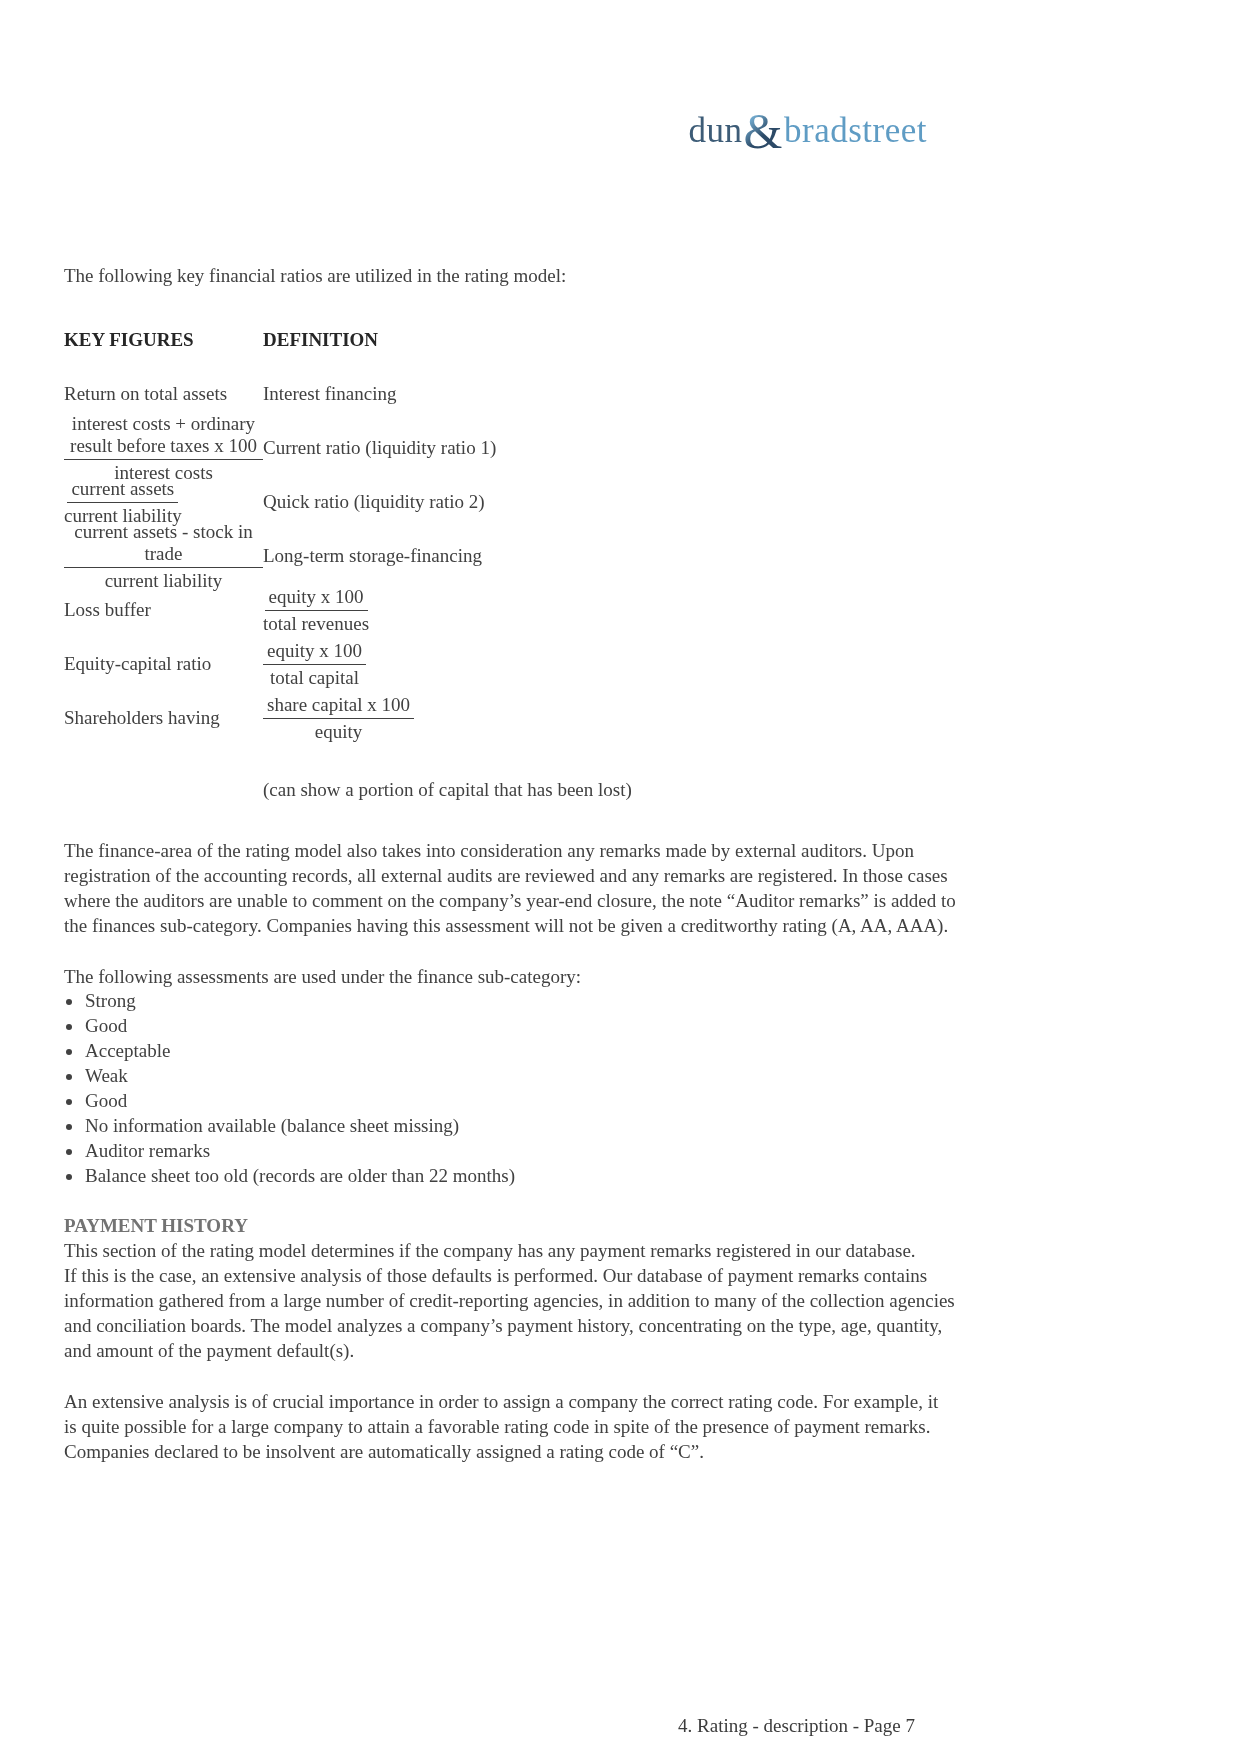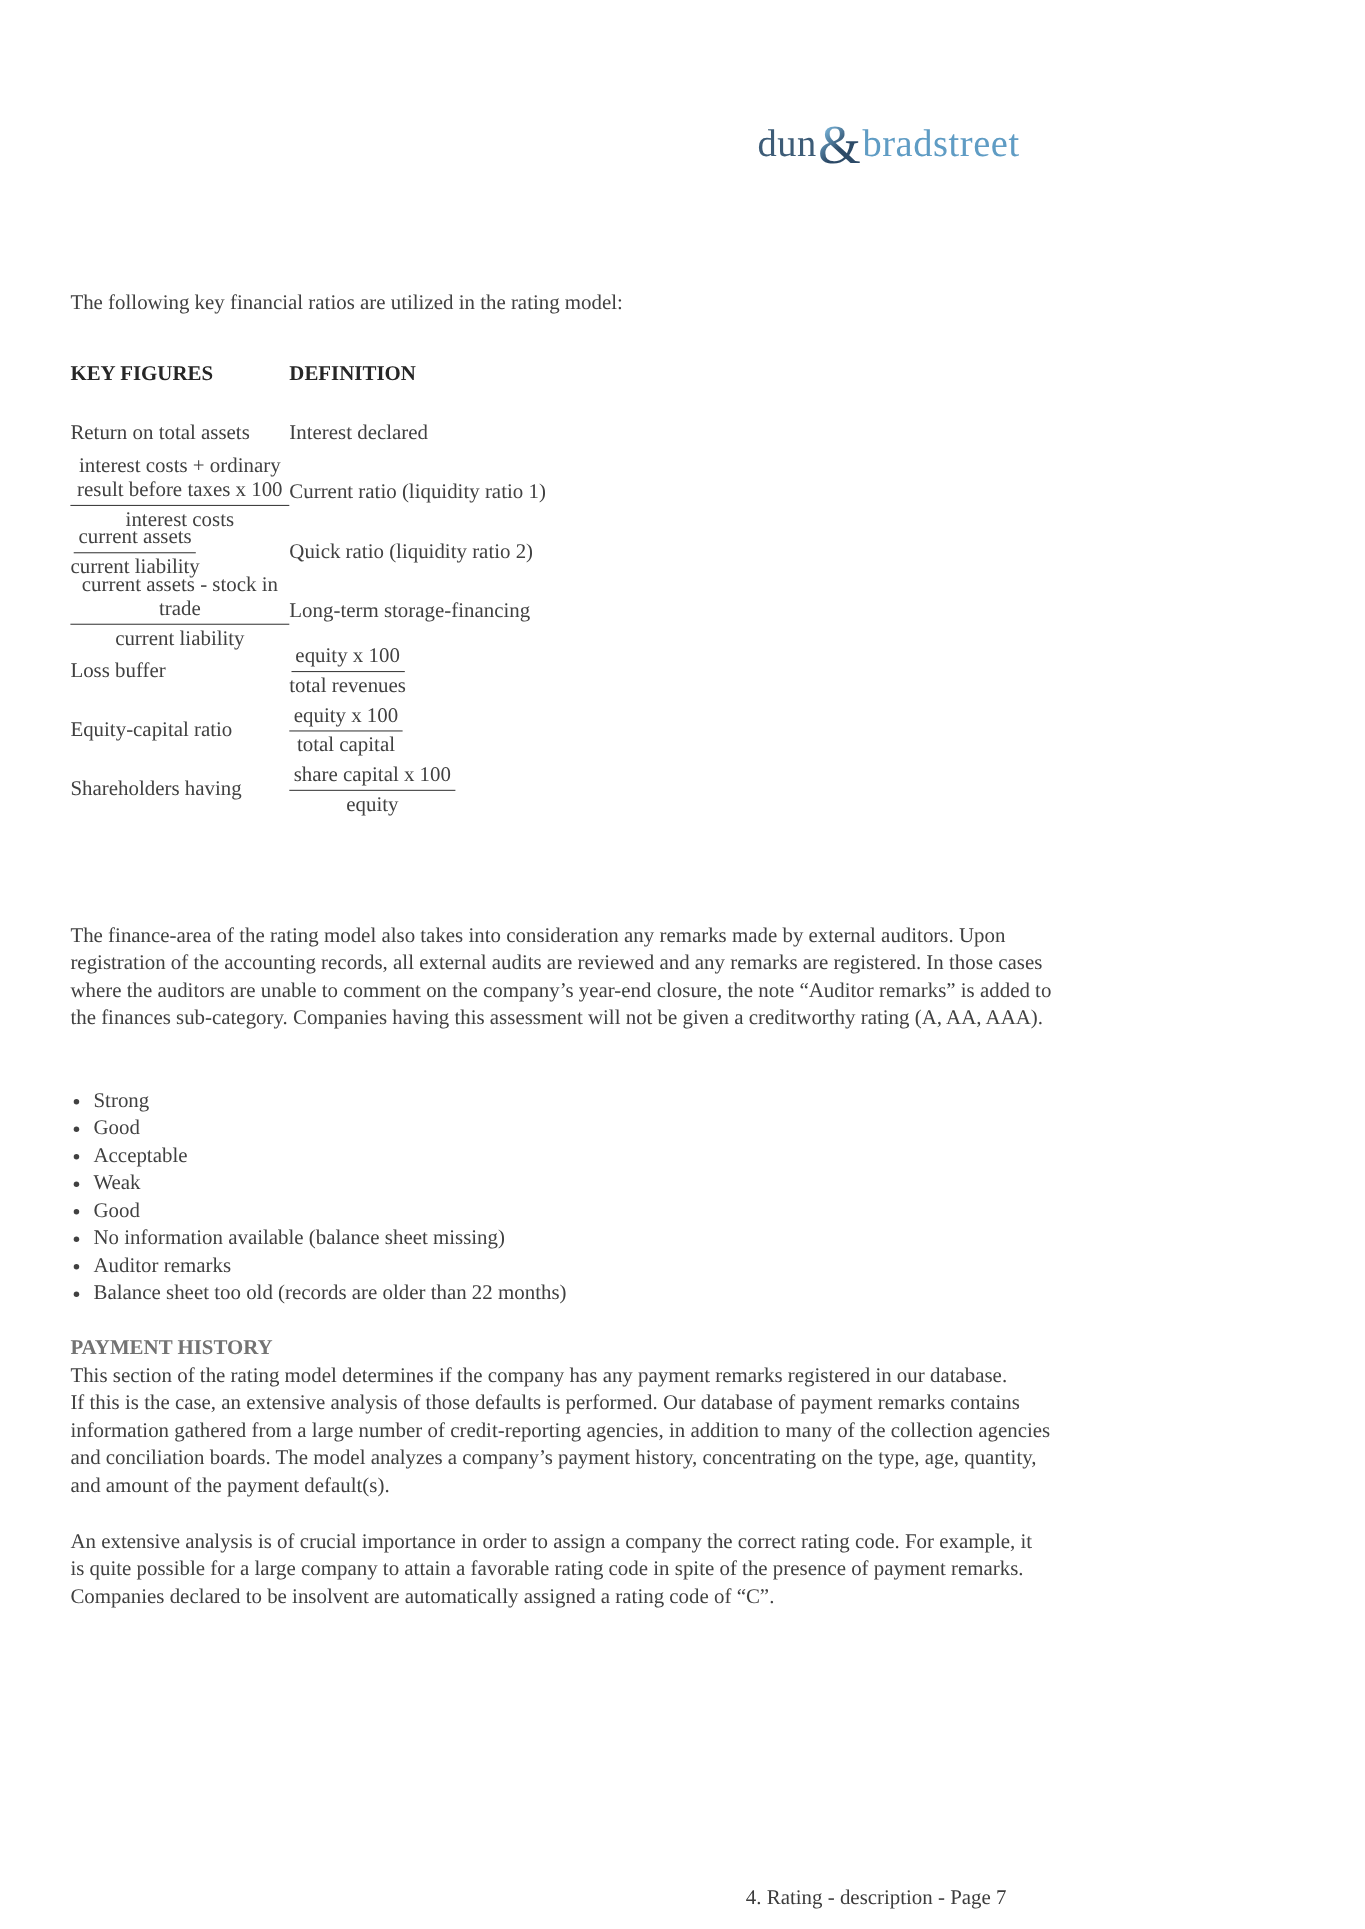--- a/index.html
+++ b/index.html
@@ -91,47 +91,49 @@
   </div>
 
   <div class="intro">The following key financial ratios are utilized in the rating model:</div>
 
   <div class="ratio-table">
     <div class="thead">KEY FIGURES</div>
     <div class="thead">DEFINITION</div>
 
     <div class="cell-label">Return on total assets</div>
 
-    <div class="cell-label">Interest declared</div>
+    <div class="cell-label">Interest financing</div>
     <div><span class="frac"><span class="num">interest costs + ordinary result before taxes x 100</span><span class="den">interest costs</span></span></div>
 
     <div class="cell-label">Current ratio (liquidity ratio 1)</div>
     <div><span class="frac"><span class="num">current assets</span><span class="den">current liability</span></span></div>
 
     <div class="cell-label">Quick ratio (liquidity ratio 2)</div>
     <div><span class="frac"><span class="num">current assets - stock in trade</span><span class="den">current liability</span></span></div>
 
     <div class="cell-label">Long-term storage-financing</div>
 
     <div class="cell-label">Loss buffer</div>
     <div><span class="frac"><span class="num">equity x 100</span><span class="den">total revenues</span></span></div>
 
     <div class="cell-label">Equity-capital ratio</div>
     <div><span class="frac"><span class="num">equity x 100</span><span class="den">total capital</span></span></div>
 
     <div class="cell-label">Shareholders having</div>
     <div><span class="frac"><span class="num">share capital x 100</span><span class="den">equity</span></span></div>
   </div>
 
+  <div class="table-note">(can show a portion of capital that has been lost)</div>
 
   <div class="para p-finance">The finance-area of the rating model also takes into consideration any remarks made by external auditors. Upon
 registration of the accounting records, all external audits are reviewed and any remarks are registered. In those cases
 where the auditors are unable to comment on the company’s year-end closure, the note “Auditor remarks” is added to
 the finances sub-category. Companies having this assessment will not be given a creditworthy rating (A, AA, AAA).</div>
 
+  <div class="para p-assess-intro">The following assessments are used under the finance sub-category:</div>
   <ul class="assess-list">
     <li>Strong</li>
     <li>Good</li>
     <li>Acceptable</li>
     <li>Weak</li>
     <li>Good</li>
     <li>No information available (balance sheet missing)</li>
     <li>Auditor remarks</li>
     <li>Balance sheet too old (records are older than 22 months)</li>
   </ul>

